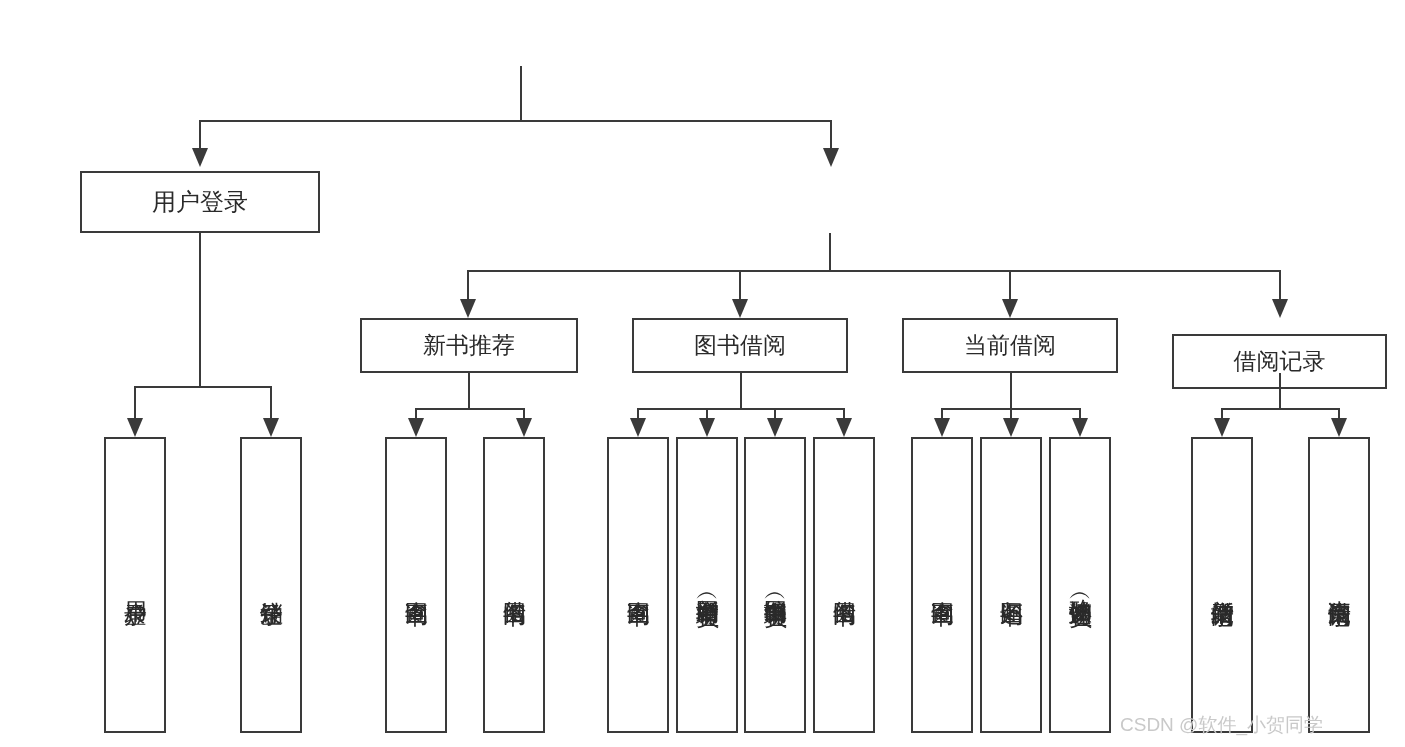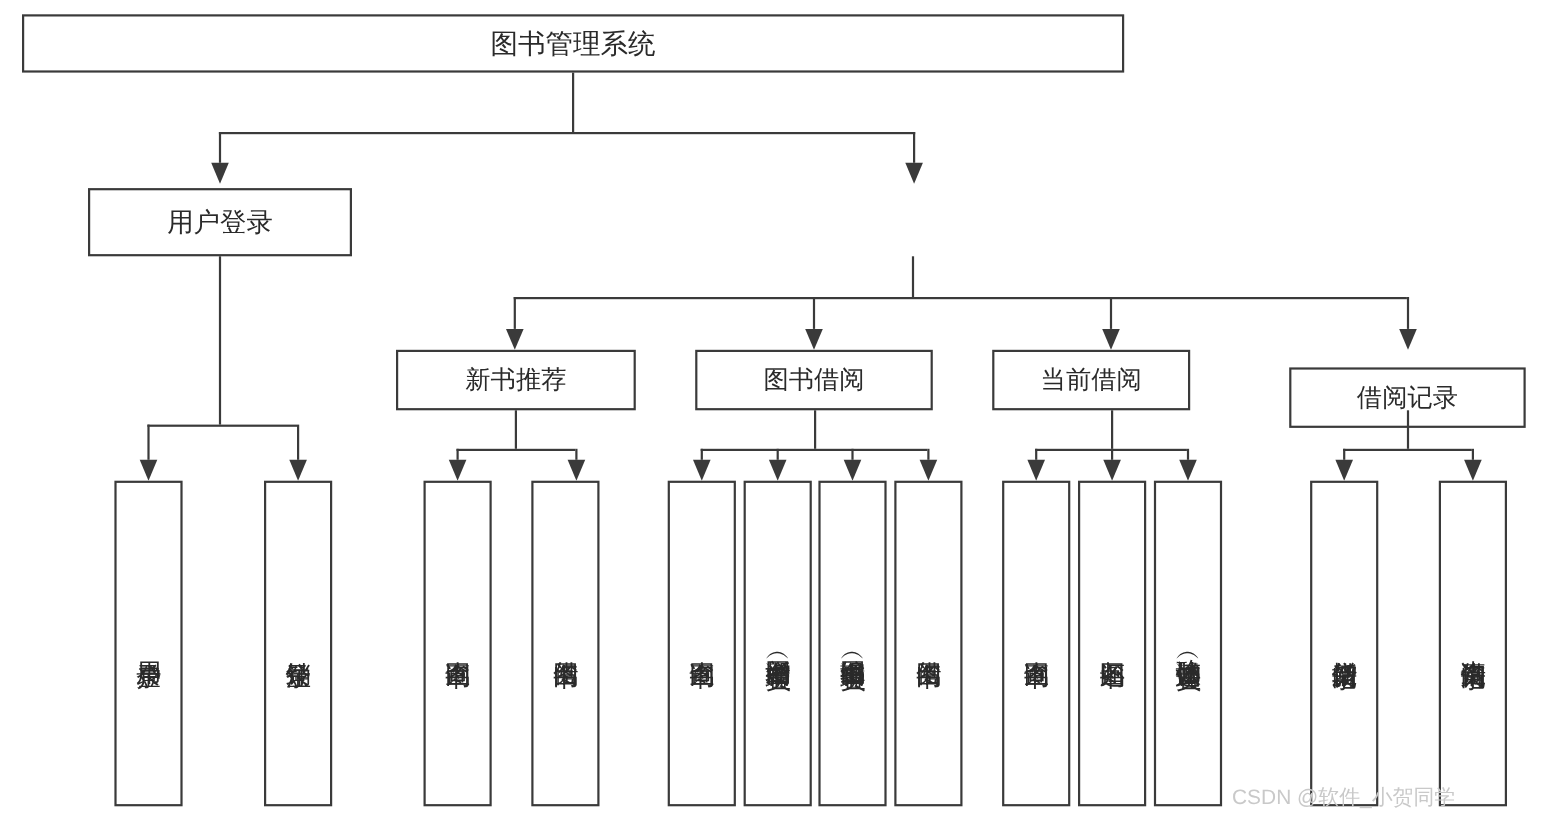--- a/index.html
+++ b/index.html
@@ -76,23 +76,20 @@
     font-size: 19px;
     white-space: nowrap;
     pointer-events: none;
   }
 </style>
 </head>
 <body>
 
 <div id="canvas">
 
-  <div class="node root" style="left:20px; top:13px; width:1002px; height:53px;">
-    <span class="node-label">图书管理系统</span>
-  </div>
 
   <div class="vline" style="left:520px; top:66px; height:54px;"></div>
   <div class="hline" style="left:199px; top:120px; width:633px;"></div>
   <div class="vline" style="left:199px; top:120px; height:28px;"></div>
   <div class="vline" style="left:830px; top:120px; height:28px;"></div>
   <div class="arrow" style="left:192px; top:148px;"></div>
   <div class="arrow" style="left:823px; top:148px;"></div>
 
   <div class="node lvl2" style="left:80px; top:171px; width:240px; height:62px;">
     <span class="node-label">用户登录</span>
@@ -116,21 +113,21 @@
   <div class="arrow" style="left:732px; top:299px;"></div>
   <div class="arrow" style="left:1002px; top:299px;"></div>
   <div class="arrow" style="left:1272px; top:299px;"></div>
 
   <div class="node lvl3" style="left:632px; top:318px; width:216px; height:55px;">
     <span class="node-label">图书借阅</span>
   </div>
   <div class="node lvl3" style="left:360px; top:318px; width:218px; height:55px;">
     <span class="node-label">新书推荐</span>
   </div>
-  <div class="node lvl3" style="left:902px; top:318px; width:180px; height:55px;">
+  <div class="node lvl3" style="left:902px; top:318px; width:216px; height:55px;">
     <span class="node-label">当前借阅</span>
   </div>
   <div class="node lvl3" style="left:1172px; top:334px; width:215px; height:55px;">
     <span class="node-label">借阅记录</span>
   </div>
 
   <div class="vline" style="left:468px; top:373px; height:35px;"></div>
   <div class="hline" style="left:415px; top:408px; width:108px;"></div>
   <div class="vline" style="left:415px; top:408px; height:10px;"></div>
   <div class="vline" style="left:523px; top:408px; height:10px;"></div>

